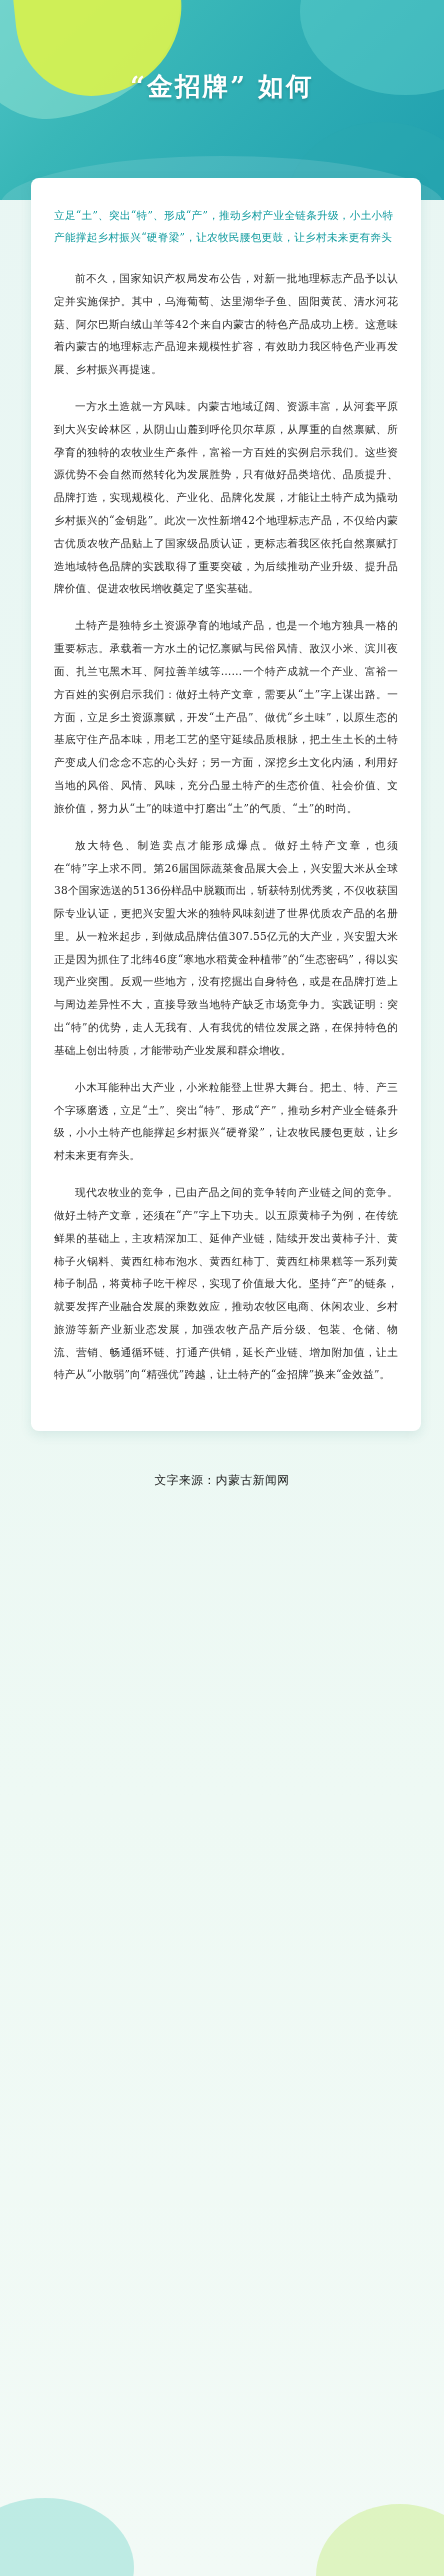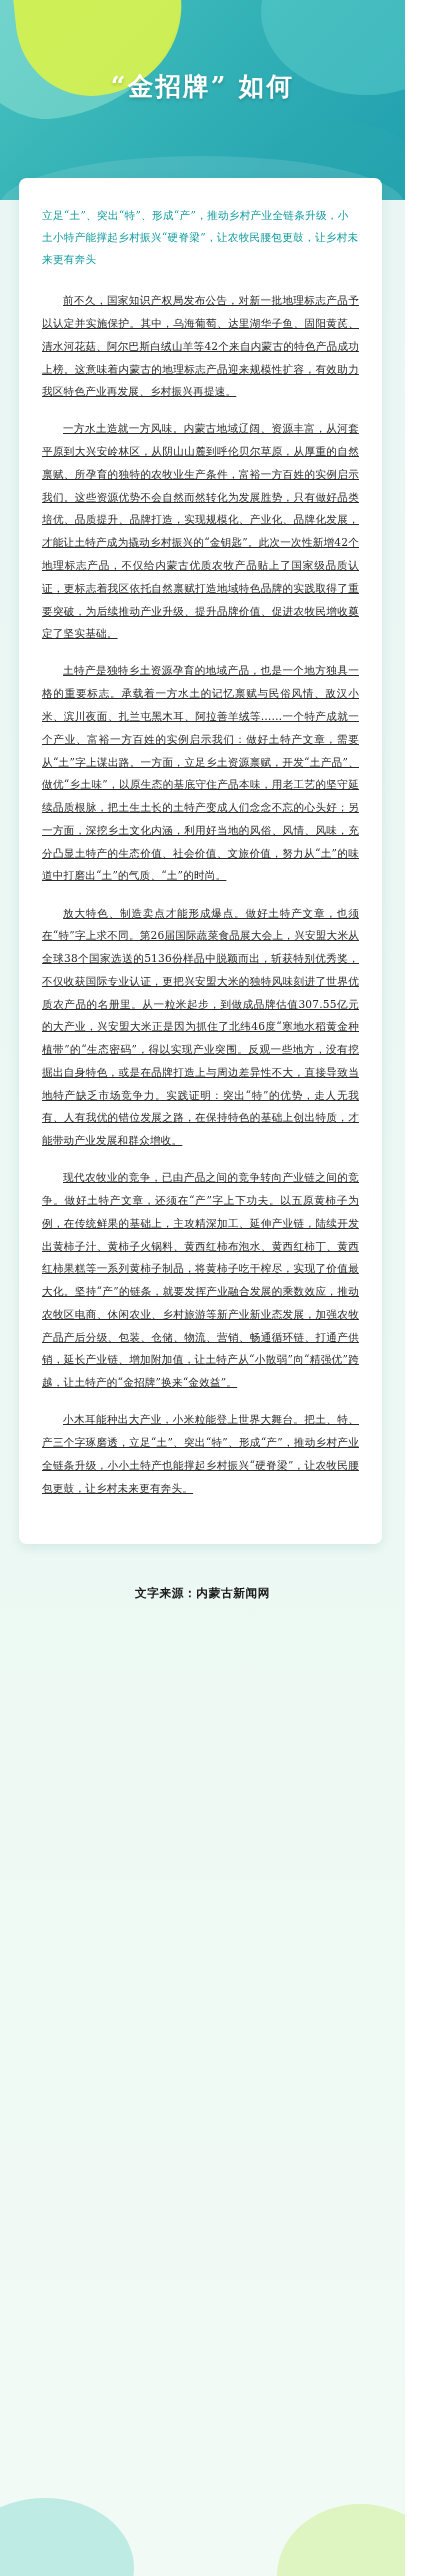--- a/index.html
+++ b/index.html
@@ -2,21 +2,21 @@
 <html style="font-size:9px"><head>
 <meta charset="utf-8">
 <style>
   * { box-sizing: border-box; margin: 0; padding: 0; }
   html, body {
     width: 444px;
     background: #ffffff;
     font-family: "Liberation Sans", sans-serif;
   }
   .page {
-    width: 405px;
+    width: 444px;
     min-height: 2576px;
     position: relative;
     background: linear-gradient(180deg, #e9f6f3 0%, #eaf7f3 35%, #eef9f4 70%, #f2faf6 100%);
     overflow: hidden;
   }
 
   
   .header {
     position: relative;
     height: 200px;
@@ -79,21 +79,21 @@
     font-size: 25.5px;
     letter-spacing: 2.2px;
     color: #ffffff;
     line-height: 1.5;
     text-shadow: 0 1.7px 3.3px rgba(0,0,0,.18);
   }
 
   
   .card {
     position: relative;
-    margin: -22px 23px 0 19px;
+    margin: -22px 23px 0 31px;
     background: #ffffff;
     border-radius: 7.8px;
     box-shadow: 0 3.3px 12.2px rgba(30,120,120,.12);
     padding: 25.5px 23px 30px 23px;
     z-index: 3;
   }
   .lead {
     font-family: "DejaVu Serif", serif;
     color: #0f9a9e;
     font-size: 10.6px;
@@ -104,35 +104,34 @@
   }
   .para {
     font-family: "DejaVu Serif", serif;
     color: #2b2b2b;
     font-size: 10.6px;
     line-height: 2.15;
     letter-spacing: 0.2px;
     text-indent: 21px;
     text-align: justify;
     margin-bottom: 14.4px;
-    text-decoration: underline;
   }
 
   
   .footer {
     position: relative;
     margin-top: 23px;
     padding: 19px 0 31px 0;
     text-align: center;
     z-index: 3;
   }
   .source {
     font-family: "DejaVu Serif", serif;
     font-size: 11.7px;
-    font-weight: 700;
+    font-weight: 400;
     color: #1b1b1b;
     letter-spacing: 0.6px;
   }
 
   .footdeco {
     position: absolute;
     left: 0; right: 0; bottom: 0;
     height: 122px;
     pointer-events: none;
     z-index: 1;
@@ -170,22 +169,22 @@
       <div class="title-line">“金招牌” 如何</div>
     </div>
   </div>
 
   <div class="card">
     <div class="lead">立足“土”、突出“特”、形成“产”，推动乡村产业全链条升级，小土小特产能撑起乡村振兴“硬脊梁”，让农牧民腰包更鼓，让乡村未来更有奔头</div>
     <div class="para">前不久，国家知识产权局发布公告，对新一批地理标志产品予以认定并实施保护。其中，乌海葡萄、达里湖华子鱼、固阳黄芪、清水河花菇、阿尔巴斯白绒山羊等42个来自内蒙古的特色产品成功上榜。这意味着内蒙古的地理标志产品迎来规模性扩容，有效助力我区特色产业再发展、乡村振兴再提速。</div>
     <div class="para">一方水土造就一方风味。内蒙古地域辽阔、资源丰富，从河套平原到大兴安岭林区，从阴山山麓到呼伦贝尔草原，从厚重的自然禀赋、所孕育的独特的农牧业生产条件，富裕一方百姓的实例启示我们。这些资源优势不会自然而然转化为发展胜势，只有做好品类培优、品质提升、品牌打造，实现规模化、产业化、品牌化发展，才能让土特产成为撬动乡村振兴的“金钥匙”。此次一次性新增42个地理标志产品，不仅给内蒙古优质农牧产品贴上了国家级品质认证，更标志着我区依托自然禀赋打造地域特色品牌的实践取得了重要突破，为后续推动产业升级、提升品牌价值、促进农牧民增收奠定了坚实基础。</div>
     <div class="para">土特产是独特乡土资源孕育的地域产品，也是一个地方独具一格的重要标志。承载着一方水土的记忆禀赋与民俗风情、敌汉小米、滨川夜面、扎兰屯黑木耳、阿拉善羊绒等……一个特产成就一个产业、富裕一方百姓的实例启示我们：做好土特产文章，需要从“土”字上谋出路。一方面，立足乡土资源禀赋，开发“土产品”、做优“乡土味”，以原生态的基底守住产品本味，用老工艺的坚守延续品质根脉，把土生土长的土特产变成人们念念不忘的心头好；另一方面，深挖乡土文化内涵，利用好当地的风俗、风情、风味，充分凸显土特产的生态价值、社会价值、文旅价值，努力从“土”的味道中打磨出“土”的气质、“土”的时尚。</div>
     <div class="para">放大特色、制造卖点才能形成爆点。做好土特产文章，也须在“特”字上求不同。第26届国际蔬菜食品展大会上，兴安盟大米从全球38个国家选送的5136份样品中脱颖而出，斩获特别优秀奖，不仅收获国际专业认证，更把兴安盟大米的独特风味刻进了世界优质农产品的名册里。从一粒米起步，到做成品牌估值307.55亿元的大产业，兴安盟大米正是因为抓住了北纬46度“寒地水稻黄金种植带”的“生态密码”，得以实现产业突围。反观一些地方，没有挖掘出自身特色，或是在品牌打造上与周边差异性不大，直接导致当地特产缺乏市场竞争力。实践证明：突出“特”的优势，走人无我有、人有我优的错位发展之路，在保持特色的基础上创出特质，才能带动产业发展和群众增收。</div>
+    <div class="para">小木耳能种出大产业，小米粒能登上世界大舞台。把土、特、产三个字琢磨透，立足“土”、突出“特”、形成“产”，推动乡村产业全链条升级，小小土特产也能撑起乡村振兴“硬脊梁”，让农牧民腰包更鼓，让乡村未来更有奔头。</div>
     <div class="para">现代农牧业的竞争，已由产品之间的竞争转向产业链之间的竞争。做好土特产文章，还须在“产”字上下功夫。以五原黄柿子为例，在传统鲜果的基础上，主攻精深加工、延伸产业链，陆续开发出黄柿子汁、黄柿子火锅料、黄西红柿布泡水、黄西红柿丁、黄西红柿果糕等一系列黄柿子制品，将黄柿子吃干榨尽，实现了价值最大化。坚持“产”的链条，就要发挥产业融合发展的乘数效应，推动农牧区电商、休闲农业、乡村旅游等新产业新业态发展，加强农牧产品产后分级、包装、仓储、物流、营销、畅通循环链、打通产供销，延长产业链、增加附加值，让土特产从“小散弱”向“精强优”跨越，让土特产的“金招牌”换来“金效益”。</div>
-    <div class="para">小木耳能种出大产业，小米粒能登上世界大舞台。把土、特、产三个字琢磨透，立足“土”、突出“特”、形成“产”，推动乡村产业全链条升级，小小土特产也能撑起乡村振兴“硬脊梁”，让农牧民腰包更鼓，让乡村未来更有奔头。</div>
   </div>
 
   <div class="footer">
     <div class="source">文字来源：内蒙古新闻网</div>
   </div>
 
   <div class="footdeco">
     <div class="fb1"></div>
     <div class="fb2"></div>
   </div>

